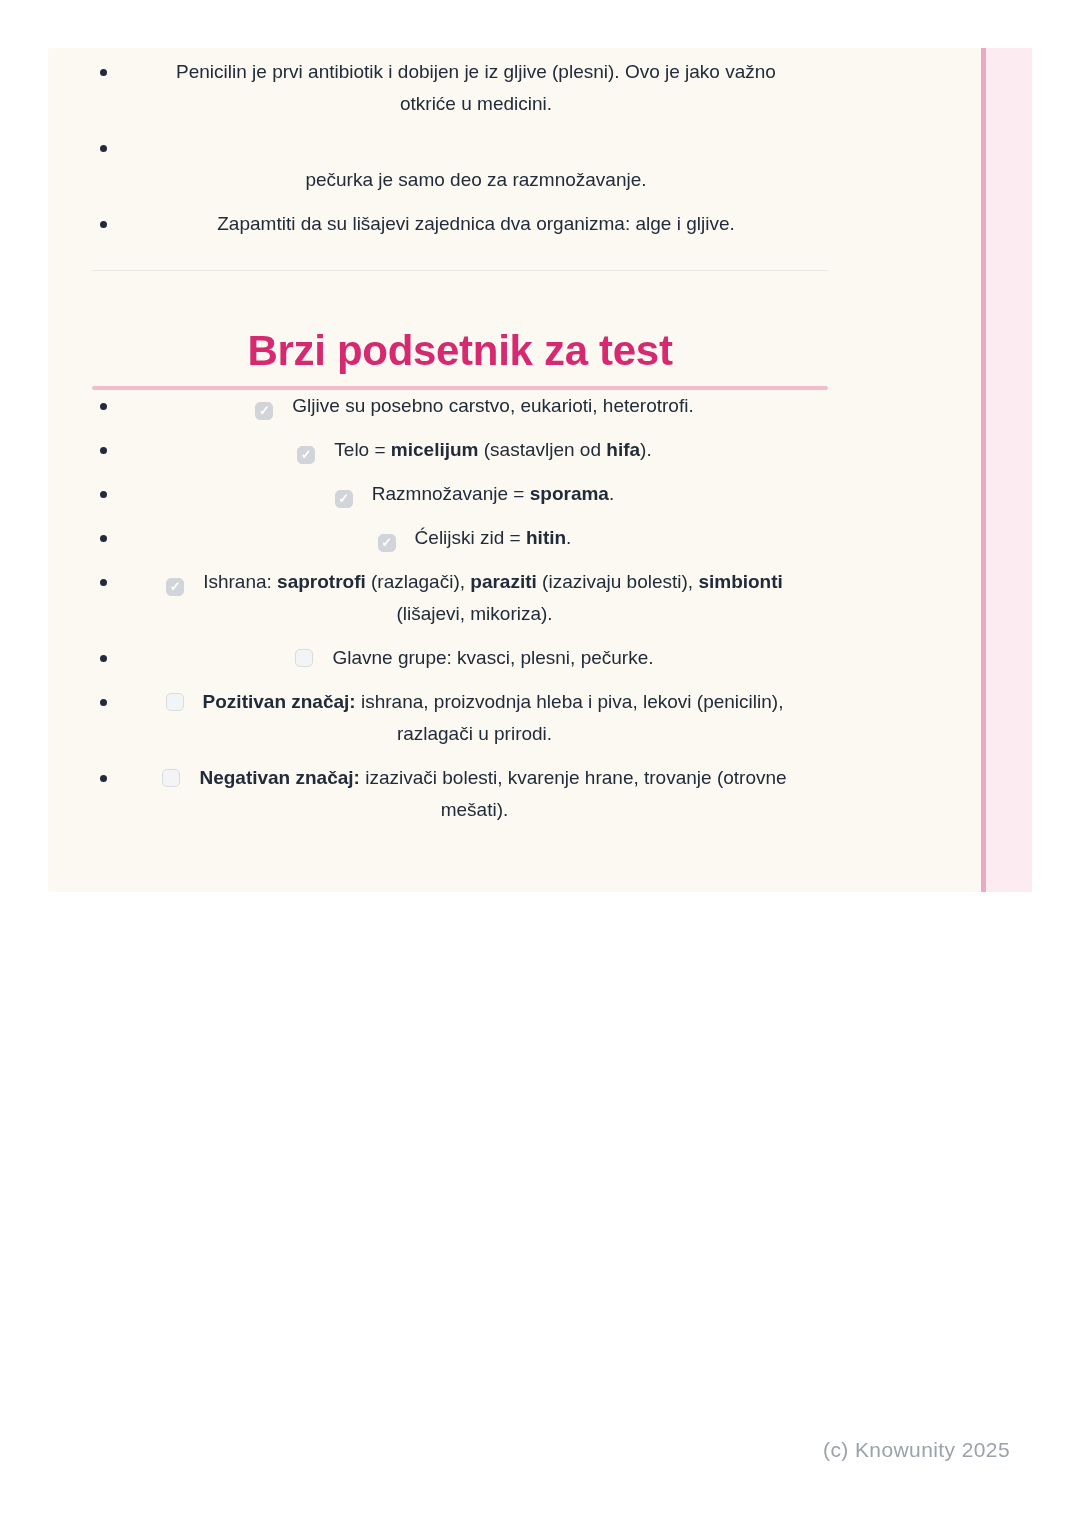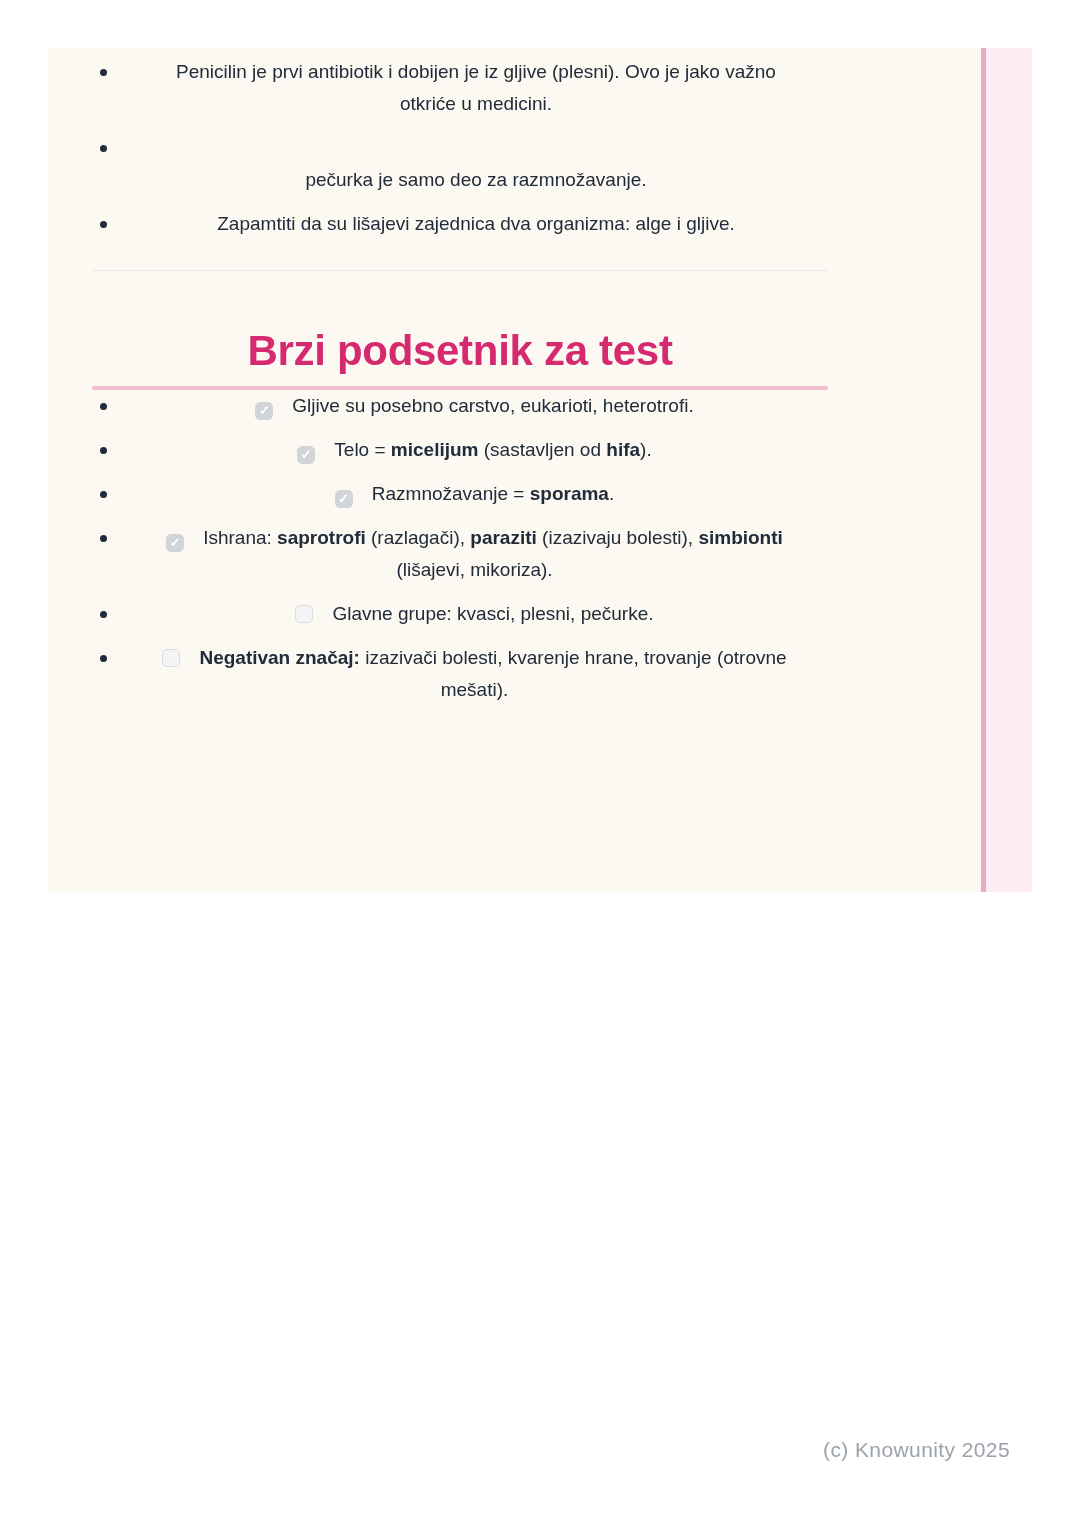--- a/index.html
+++ b/index.html
@@ -147,27 +147,39 @@
           <li class="check-item">
             <span class="marker">
               <span class="dot"></span>
             </span>
             <div class="check-text"><span class="checkbox checked">✓</span><span>Razmnožavanje = </span><span class="b">sporama</span><span>.</span></div>
           </li>
           <li class="check-item">
             <span class="marker">
               <span class="dot"></span>
             </span>
+            <div class="check-text"><span class="checkbox checked">✓</span><span>Ćelijski zid = </span><span class="b">hitin</span><span>.</span></div>
+          </li>
+          <li class="check-item">
+            <span class="marker">
+              <span class="dot"></span>
+            </span>
             <div class="check-text"><span class="checkbox checked">✓</span><span>Ishrana: </span><span class="b">saprotrofi</span><span> (razlagači), </span><span class="b">paraziti</span><span> (izazivaju bolesti), </span><span class="b">simbionti</span><br><span>(lišajevi, mikoriza).</span></div>
           </li>
           <li class="check-item">
             <span class="marker">
               <span class="dot"></span>
             </span>
             <div class="check-text"><span class="checkbox unchecked"></span><span>Glavne grupe: kvasci, plesni, pečurke.</span></div>
+          </li>
+          <li class="check-item">
+            <span class="marker">
+              <span class="dot"></span>
+            </span>
+            <div class="check-text"><span class="checkbox unchecked"></span><span class="b">Pozitivan značaj:</span><span> ishrana, proizvodnja hleba i piva, lekovi (penicilin),</span><br><span>razlagači u prirodi.</span></div>
           </li>
           <li class="check-item">
             <span class="marker">
               <span class="dot"></span>
             </span>
             <div class="check-text"><span class="checkbox unchecked"></span><span class="b">Negativan značaj:</span><span> izazivači bolesti, kvarenje hrane, trovanje (otrovne</span><br><span>mešati).</span></div>
           </li>
         </ul>
 
     </div>

